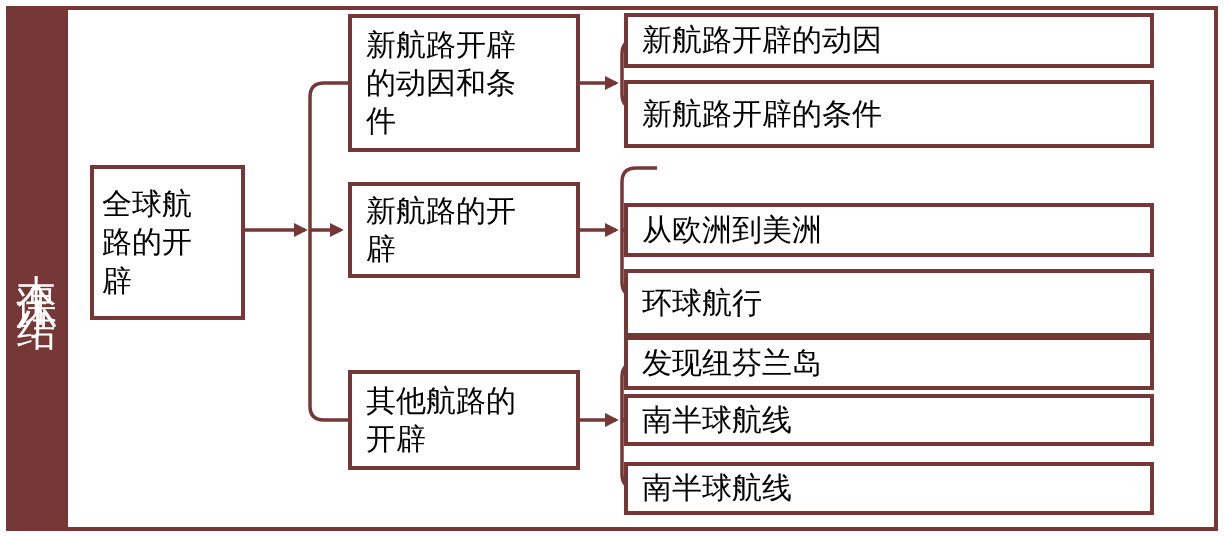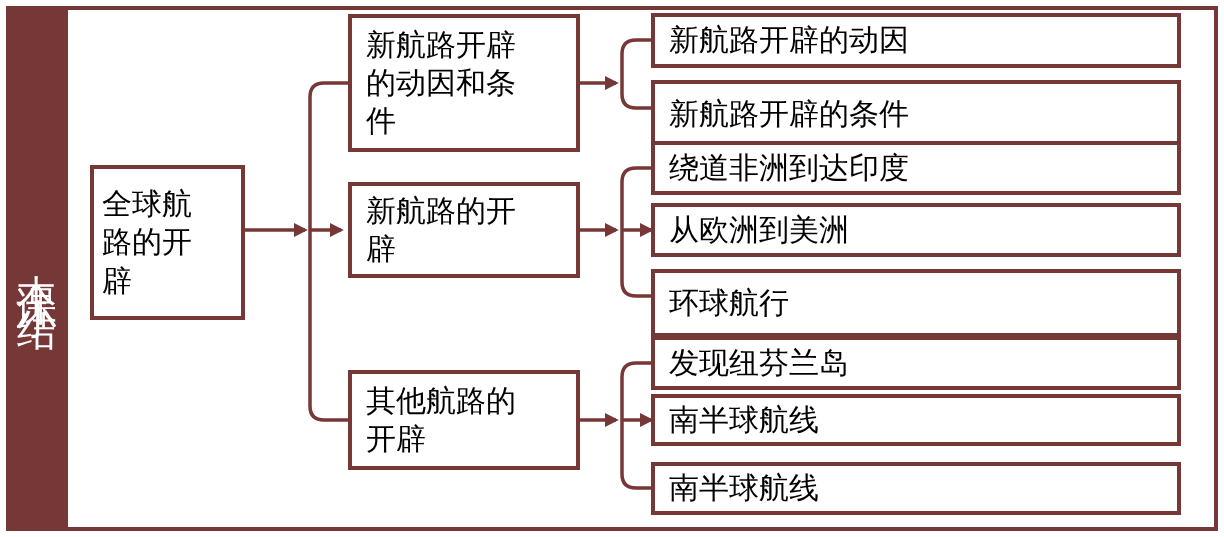--- a/index.html
+++ b/index.html
@@ -31,21 +31,21 @@
     background:#ffffff;border:4px solid #763737;
     display:flex;align-items:center;
     color:#000000;font-size:30px;line-height:1.27;
   }
   .box span{display:block;}
   .root-box{left:90px;top:165px;width:155px;height:155px;padding:0 26px 0 8px;}
   .branch-box{left:348px;width:232px;padding:0 34px 0 14px;}
   .branch-1{top:14px;height:138px;}
   .branch-2{top:182px;height:96px;}
   .branch-3{top:370px;height:100px;}
-  .leaf-box{left:651px;width:530px;padding:0 28px 0 14px;white-space:nowrap;}
+  .leaf-box{left:624px;width:530px;padding:0 28px 0 14px;white-space:nowrap;}
   .leaf-1{top:13px;height:55px;}
   .leaf-2{top:80px;height:68px;}
   .leaf-3{top:141px;height:54px;}
   .leaf-4{top:203px;height:54px;}
   .leaf-5{top:269px;height:68px;}
   .leaf-6{top:336px;height:54px;}
   .leaf-7{top:394px;height:52px;}
   .leaf-8{top:462px;height:53px;}
 </style>
 </head>
@@ -97,23 +97,20 @@
     <span>新航路的开辟</span>
   </div>
 
   <div class="box leaf-box leaf-1">
     <span>新航路开辟的动因</span>
   </div>
   <div class="box leaf-box leaf-2">
     <span>新航路开辟的条件</span>
   </div>
 
-  <div class="box leaf-box leaf-3">
-    <span>绕道非洲到达印度</span>
-  </div>
   <div class="box leaf-box leaf-4">
     <span>从欧洲到美洲</span>
   </div>
   <div class="box leaf-box leaf-5">
     <span>环球航行</span>
   </div>
 
   <div class="box leaf-box leaf-6">
     <span>发现纽芬兰岛</span>
   </div>

